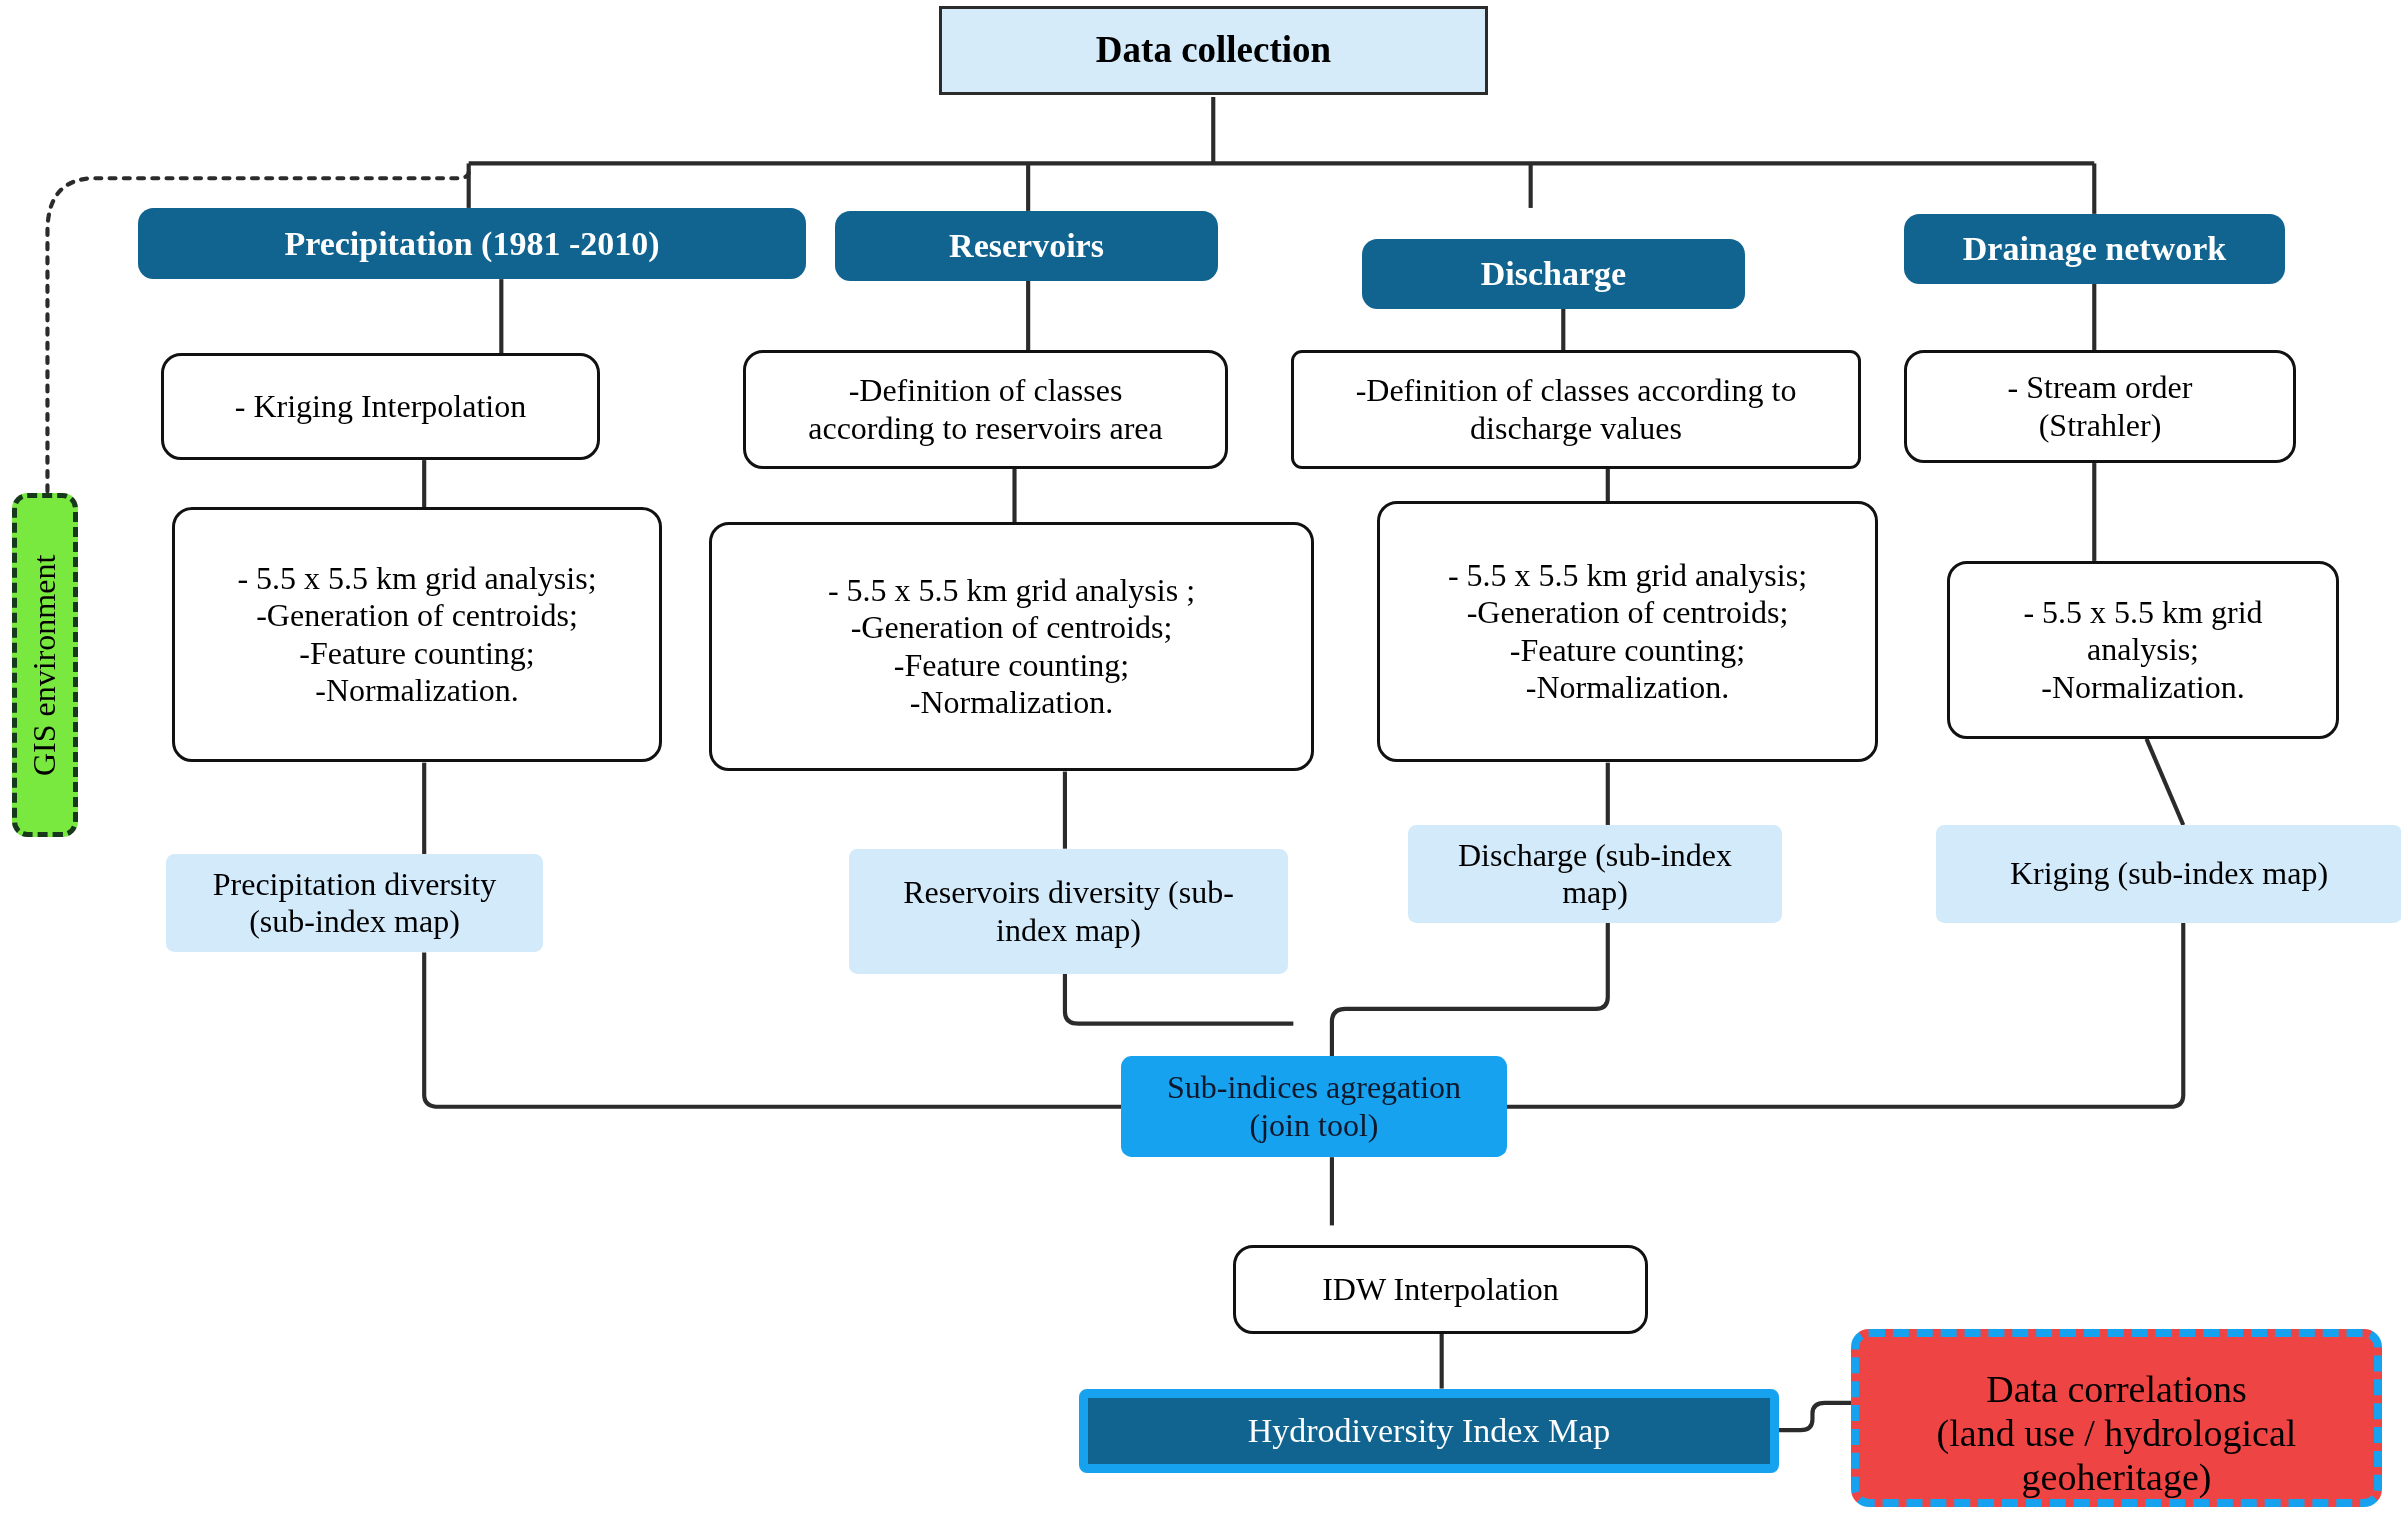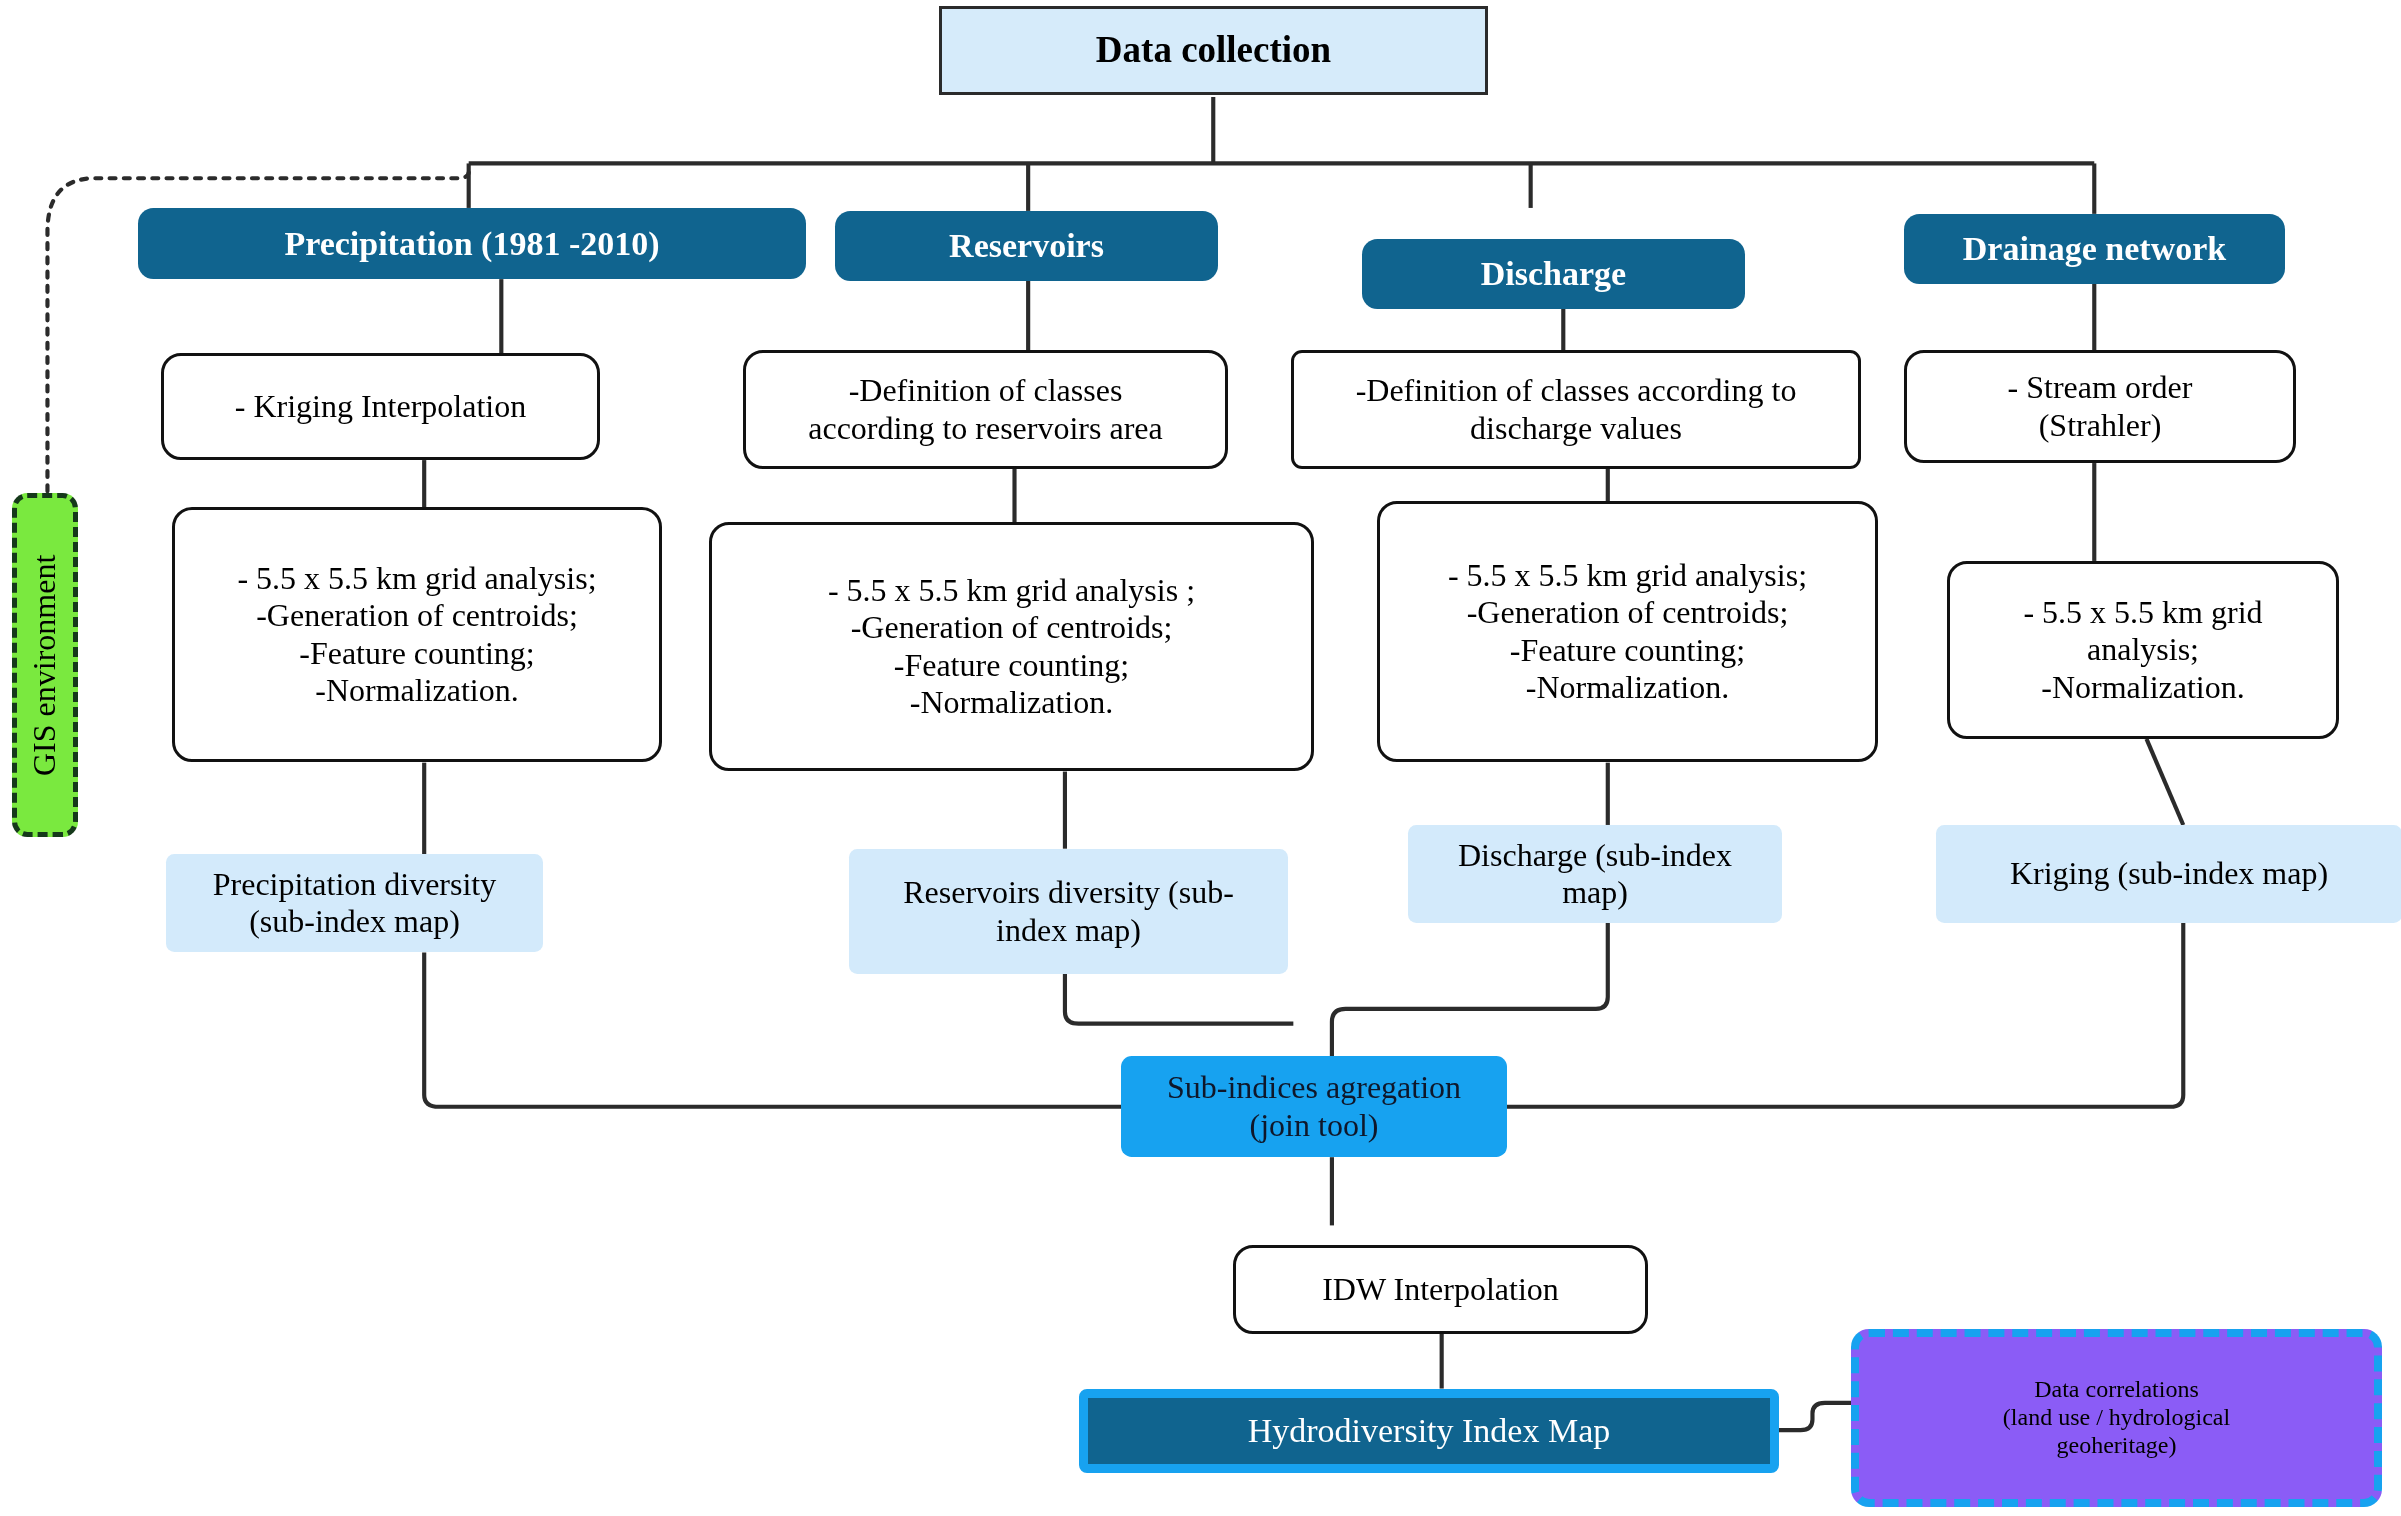--- a/index.html
+++ b/index.html
@@ -84,25 +84,26 @@
   .n-result {
     background: #10648f;
     border: 9.5px solid #17a2f0;
     border-radius: 8px;
     color: #ffffff;
     font-size: 34px;
   }
 
   
   .n-dashed {
-    background: #8b5cf6;
+    background: #ef4444;
     border: 8.3px dashed #17a2f0;
     border-radius: 18px;
     color: #000000;
-    font-size: 24px;
+    font-size: 38px;
+    align-items: flex-end;
   }
 
   
   .n-gis {
     background: #7ae93f;
     border: 5.3px dashed #15391a;
     border-radius: 15.4px;
     color: #000000;
     font-size: 32px;
     writing-mode: vertical-rl;

